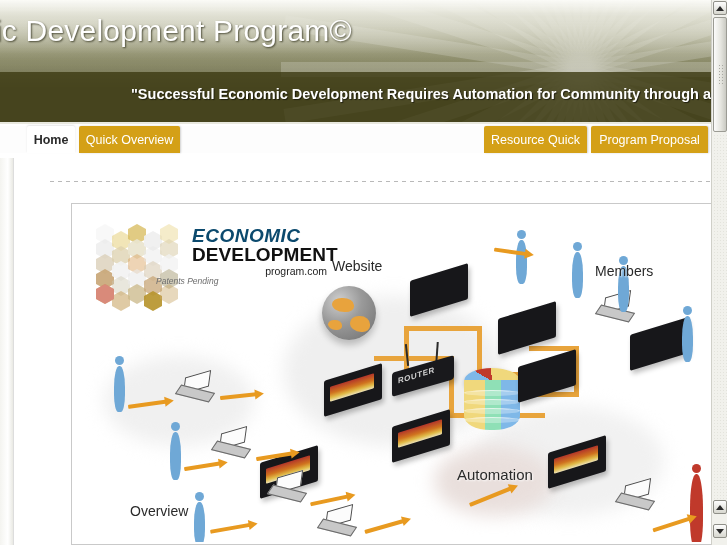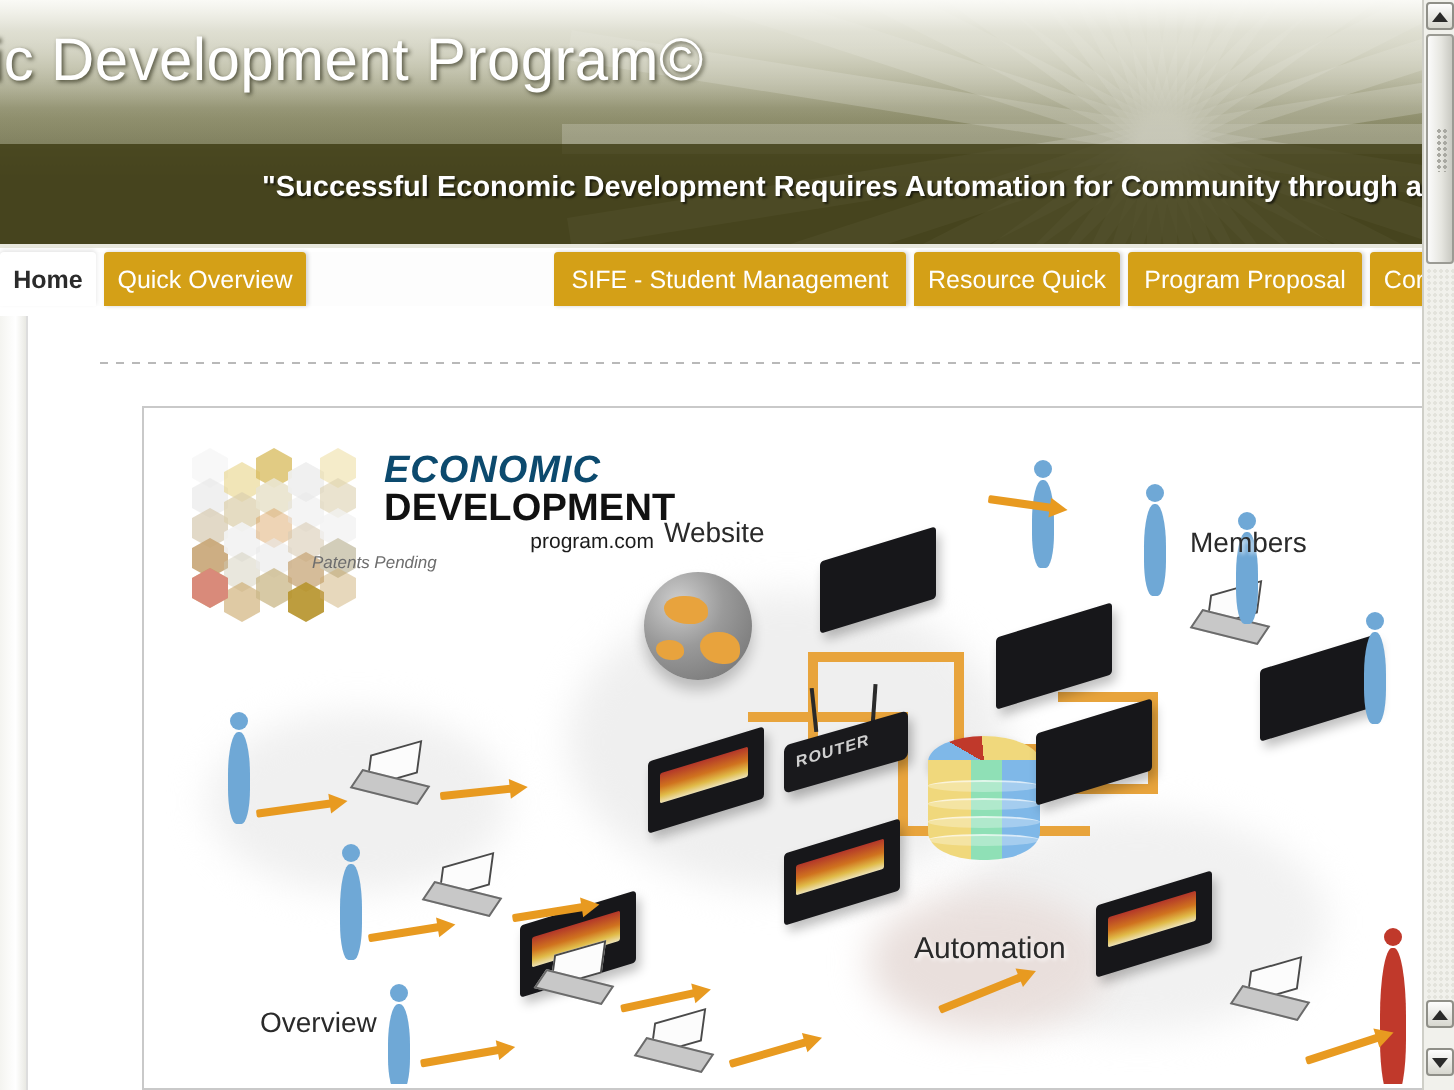--- a/index.html
+++ b/index.html
@@ -63,20 +63,21 @@
   }
   .tab {
     position: absolute; top: 0; height: 27px;
     display: flex; align-items: center; justify-content: center;
     font-size: 12.5px; color: #ffffff; white-space: nowrap;
     background: #d4a017;
     padding: 0 11px;
     border-radius: 2px 2px 0 0;
     box-shadow: 1px 0 2px rgba(0,0,0,.18);
     cursor: pointer;
+    margin-left: 27px;
   }
   .tab.active {
     background: #ffffff; color: #2b2b2b; font-weight: bold;
     box-shadow: 0 -1px 2px rgba(0,0,0,.10);
   }
   .nav-underline {
     position: absolute; left: 0; top: 27px; width: 711px; height: 5px; background: #ffffff;
   }
 
   
@@ -249,21 +250,20 @@
     <div class="tagline-bar">
       <div class="tagline">"Successful Economic Development Requires Automation for Community through a Single Pl</div>
     </div>
     <div class="banner-botline"></div>
   </div>
 
   <div class="navbar">
     <div class="nav-underline"></div>
     <div class="tab active" style="left:0px;width:48px;">Home</div>
     <div class="tab" style="left:52px;width:101px;">Quick Overview</div>
-    <div class="tab" style="left:277px;width:176px;">SIFE - Student Management</div>
     <div class="tab" style="left:457px;width:103px;">Resource Quick</div>
     <div class="tab" style="left:564px;width:117px;">Program Proposal</div>
     <div class="tab" style="left:685px;width:34px;">Cor</div>
   </div>
 
   <div class="content">
     <div class="leftrail"></div>
     <div class="dashrule"></div>
 
     <div class="hero">

